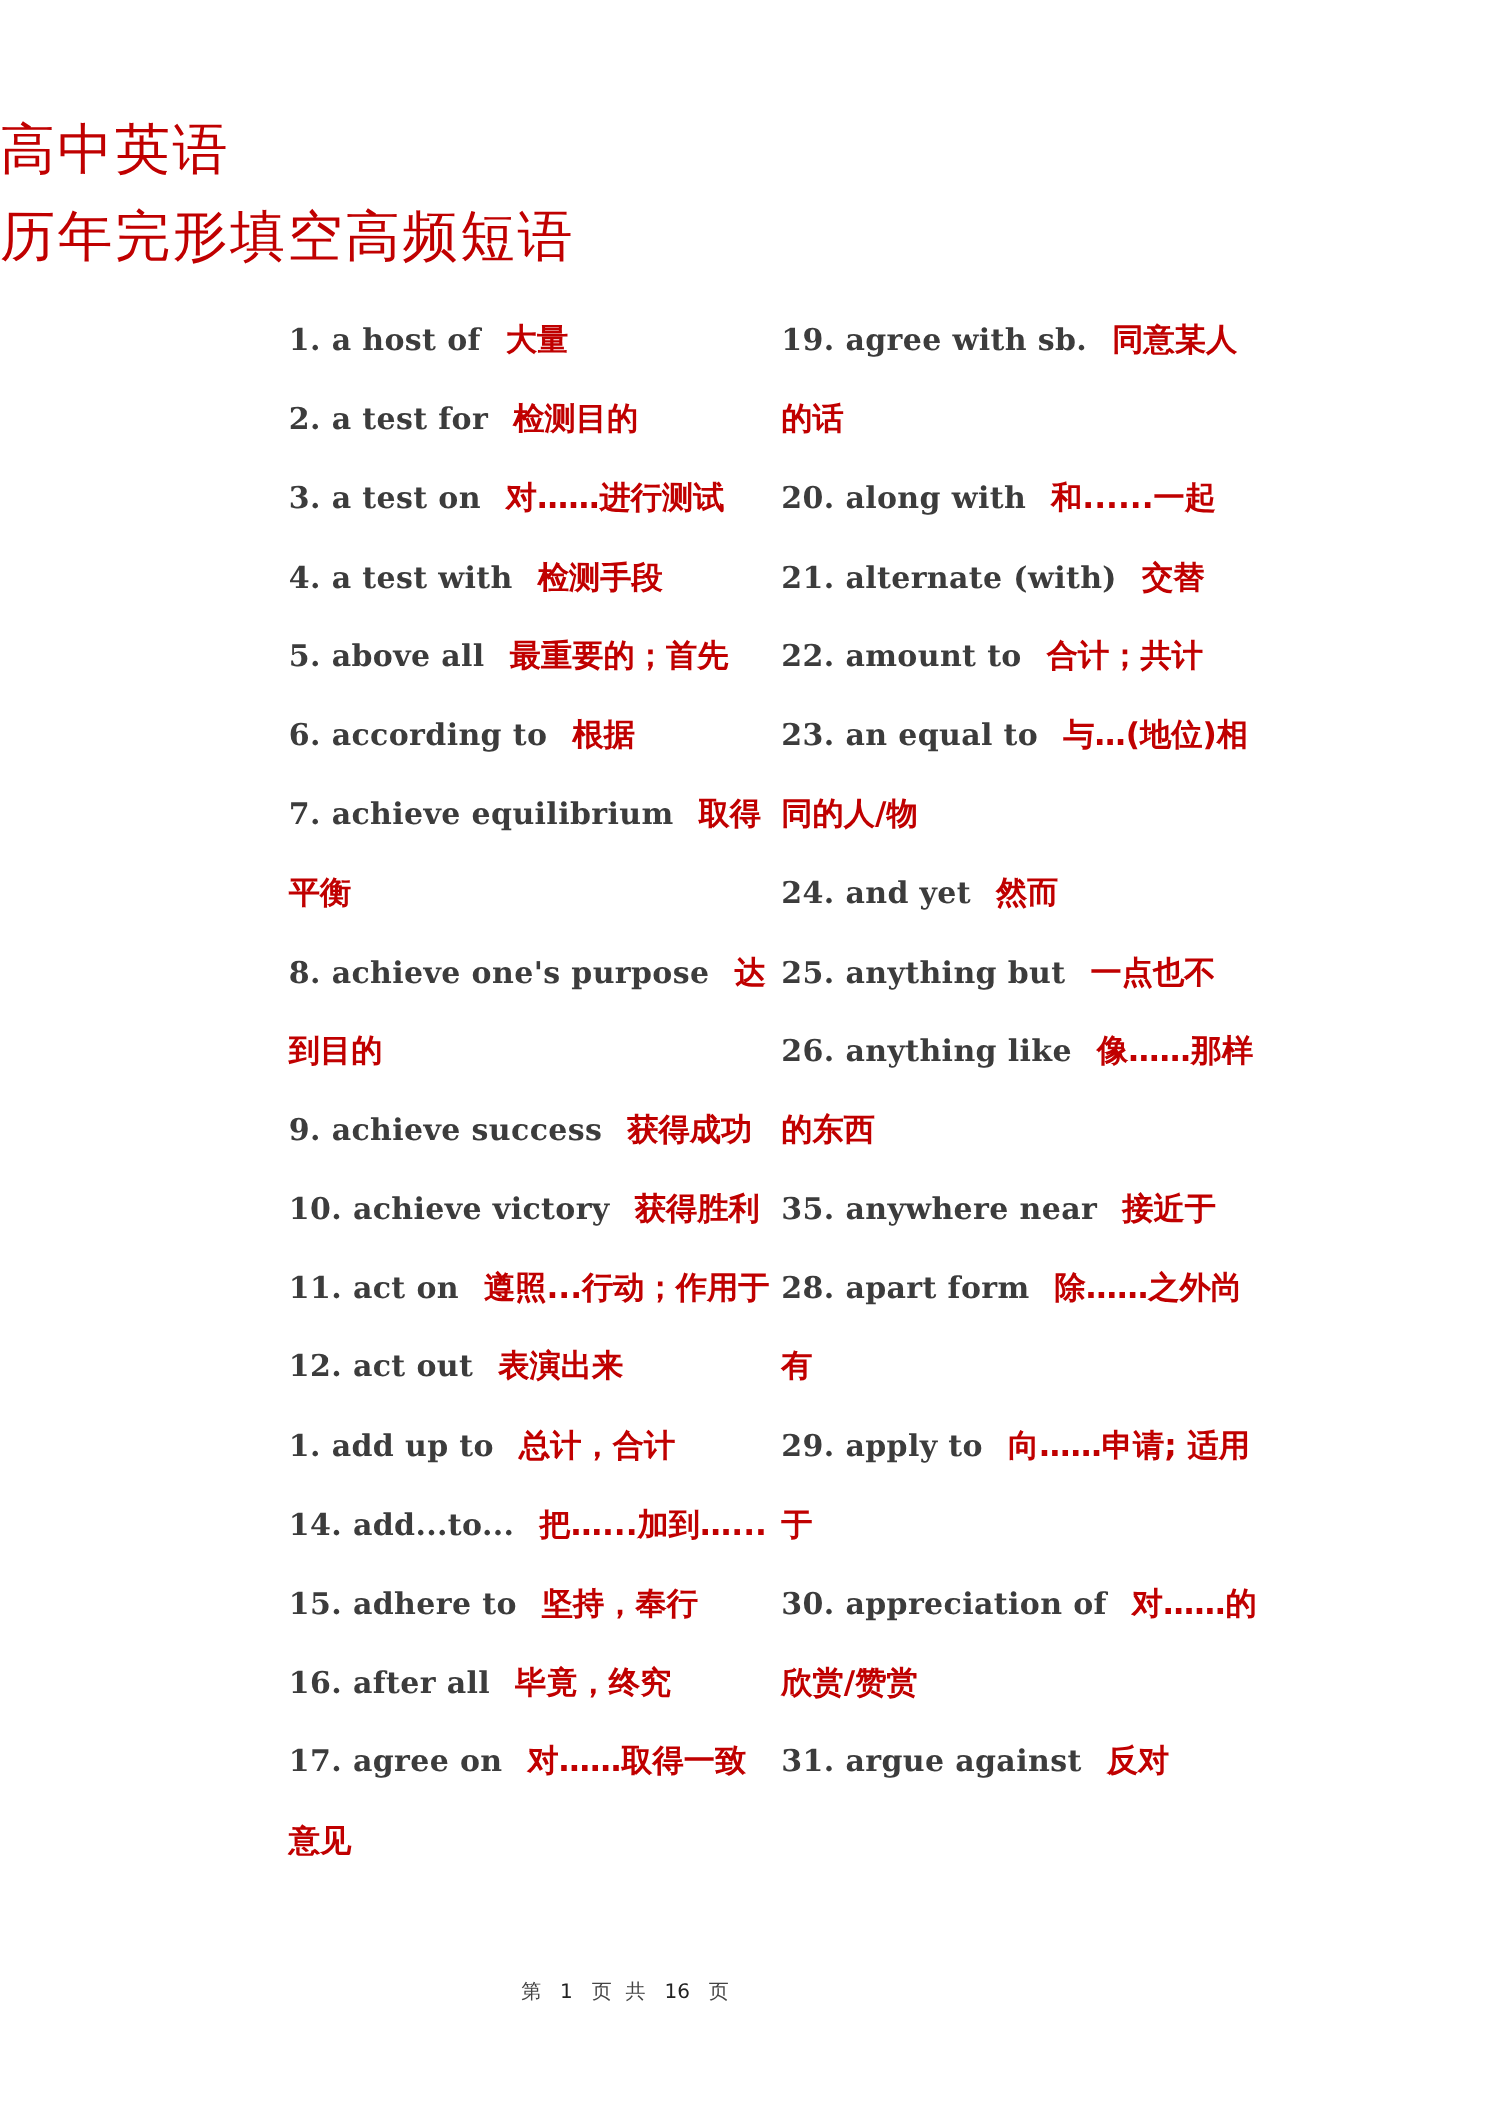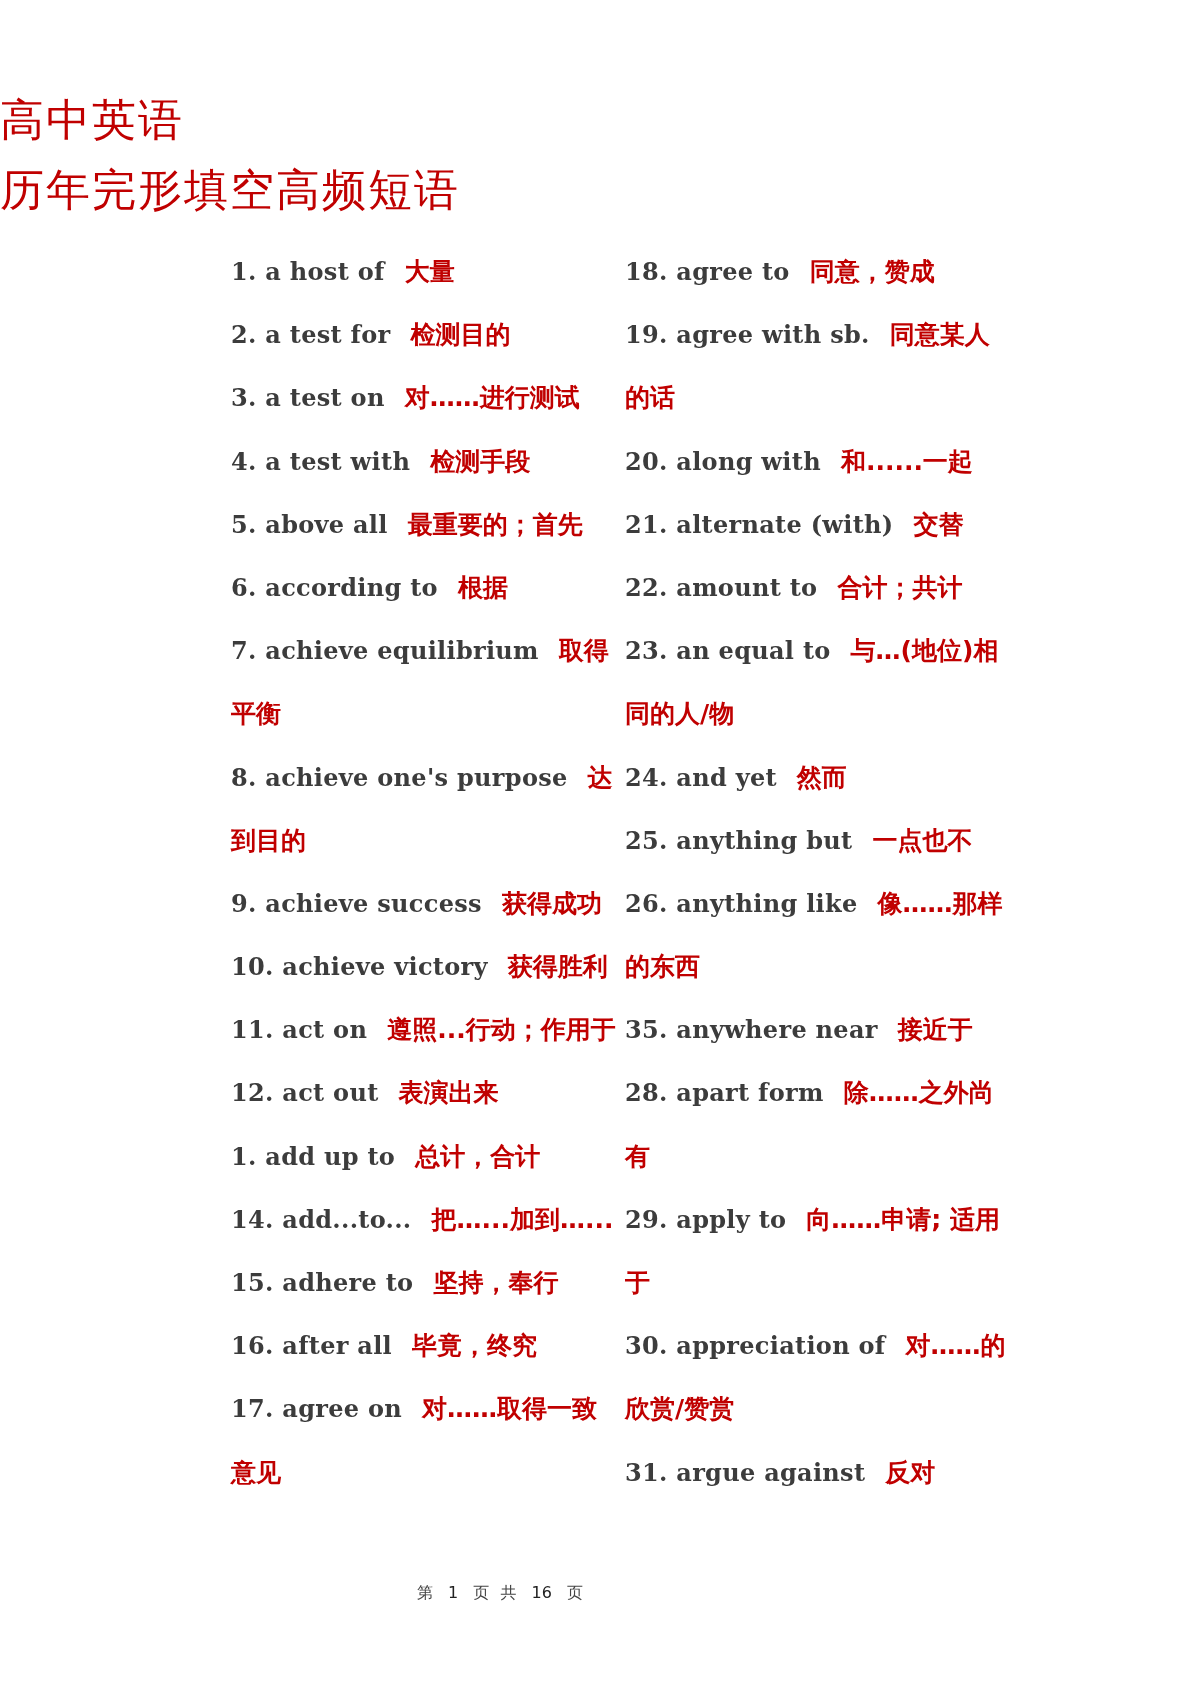--- a/index.html
+++ b/index.html
@@ -100,21 +100,20 @@
   <div class="line"><span class="en">12. act out</span><span class="cn">表演出来</span></div>
   <div class="line"><span class="en">1. add up to</span><span class="cn">总计，合计</span></div>
   <div class="line"><span class="en">14. add...to...</span><span class="cn">把…...加到…...</span></div>
   <div class="line"><span class="en">15. adhere to</span><span class="cn">坚持，奉行</span></div>
   <div class="line"><span class="en">16. after all</span><span class="cn">毕竟，终究</span></div>
   <div class="line"><span class="en">17. agree on</span><span class="cn">对……取得一致</span></div>
   <div class="line"><span class="cn cont">意见</span></div>
 </div>
 
 <div id="col-right" class="column">
-  <div class="line"><span class="en">18. agree to</span><span class="cn">同意，赞成</span></div>
   <div class="line"><span class="en">19. agree with sb.</span><span class="cn">同意某人</span></div>
   <div class="line"><span class="cn cont">的话</span></div>
   <div class="line"><span class="en">20. along with</span><span class="cn">和......一起</span></div>
   <div class="line"><span class="en">21. alternate (with)</span><span class="cn">交替</span></div>
   <div class="line"><span class="en">22. amount to</span><span class="cn">合计；共计</span></div>
   <div class="line"><span class="en">23. an equal to</span><span class="cn">与…(地位)相</span></div>
   <div class="line"><span class="cn cont">同的人/物</span></div>
   <div class="line"><span class="en">24. and yet</span><span class="cn">然而</span></div>
   <div class="line"><span class="en">25. anything but</span><span class="cn">一点也不</span></div>
   <div class="line"><span class="en">26. anything like</span><span class="cn">像……那样</span></div>

